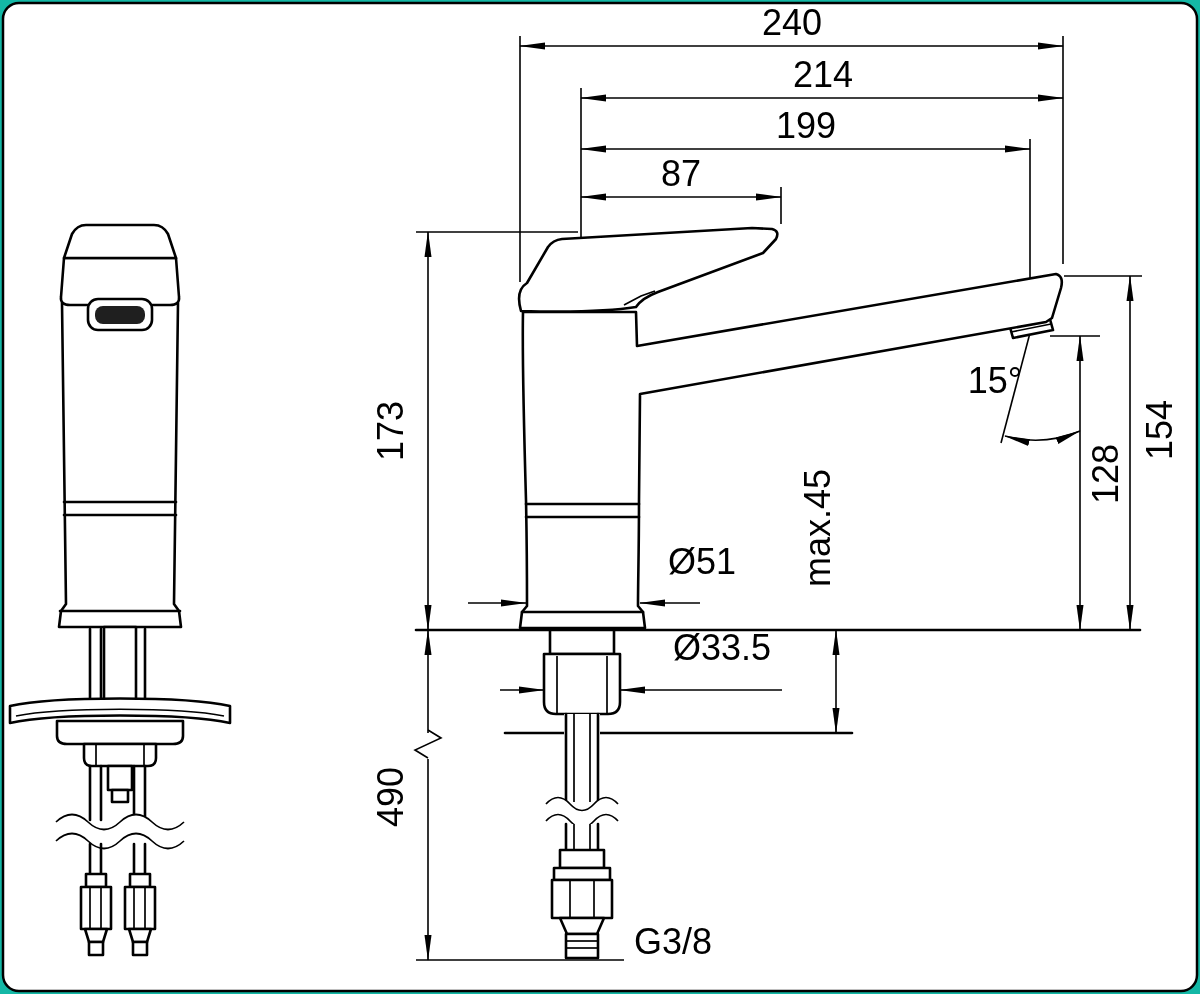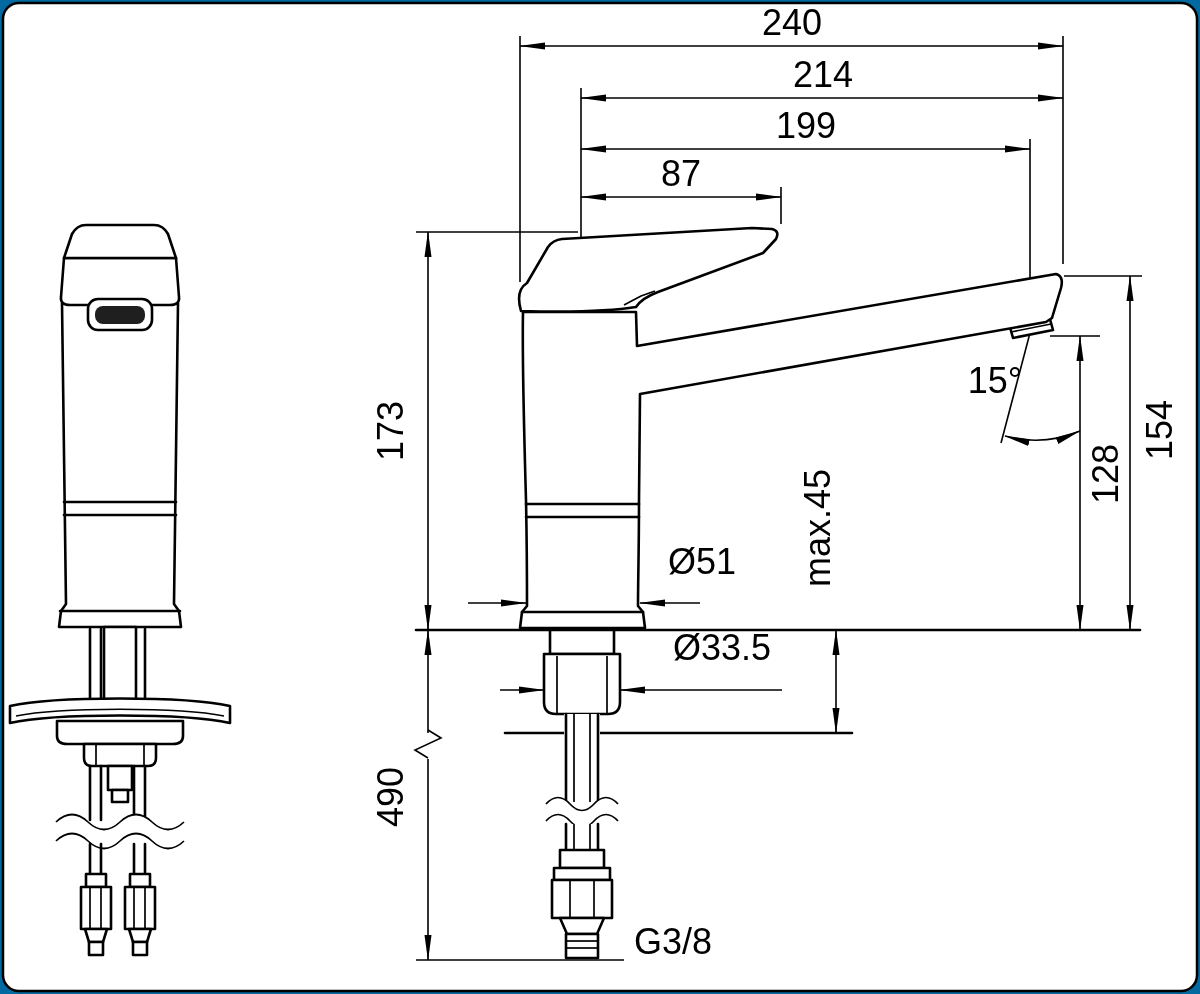--- a/index.html
+++ b/index.html
@@ -1,16 +1,16 @@
 <!DOCTYPE html>
 <html><head>
 <meta charset="utf-8">
 <style>
   html,body{margin:0;padding:0;background:#ffffff;}
-  .canvas{width:1200px;height:994px;position:relative;background:#0369a1;}
+  .canvas{width:1200px;height:994px;position:relative;background:#14b8a6;}
   svg{display:block;}
   .frame{fill:#fff;stroke:#000;stroke-width:2.5;}
   .ol{fill:#fff;stroke:#000;stroke-width:2.6;stroke-linejoin:round;}
   .ln{fill:none;stroke:#000;stroke-width:2.6;stroke-linecap:round;}
   .thin{fill:none;stroke:#000;stroke-width:1.7;}
   .dim{fill:none;stroke:#000;stroke-width:1.6;}
   .mask{fill:#fff;stroke:none;}
   .slot{fill:#1f1f1f;stroke:none;}
   .dtx{font-family:"Liberation Sans",sans-serif;font-size:36px;fill:#000;}
 </style>

